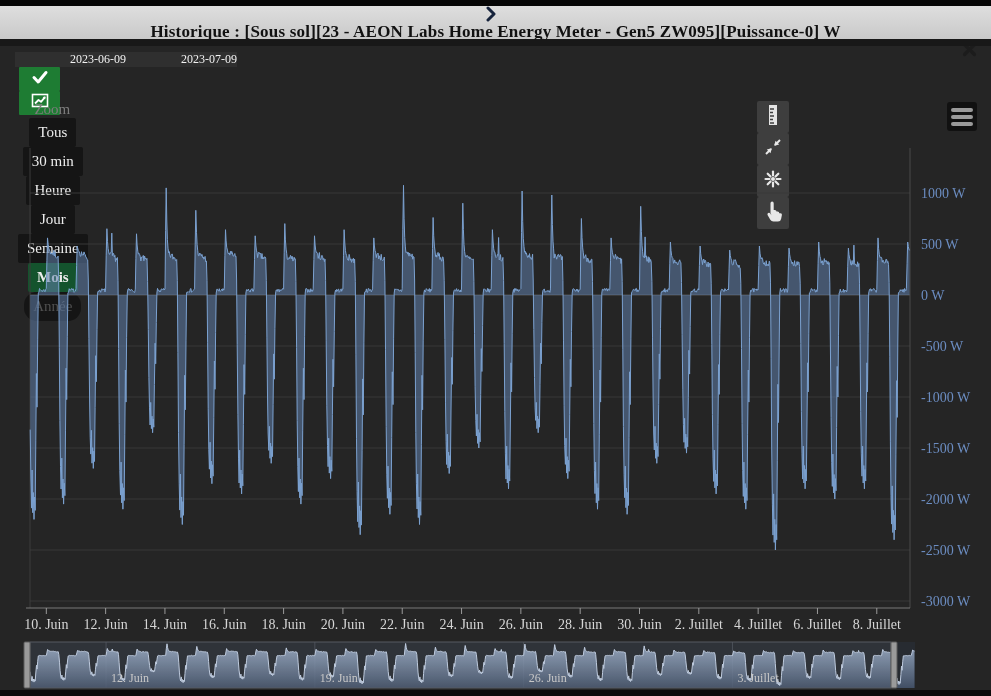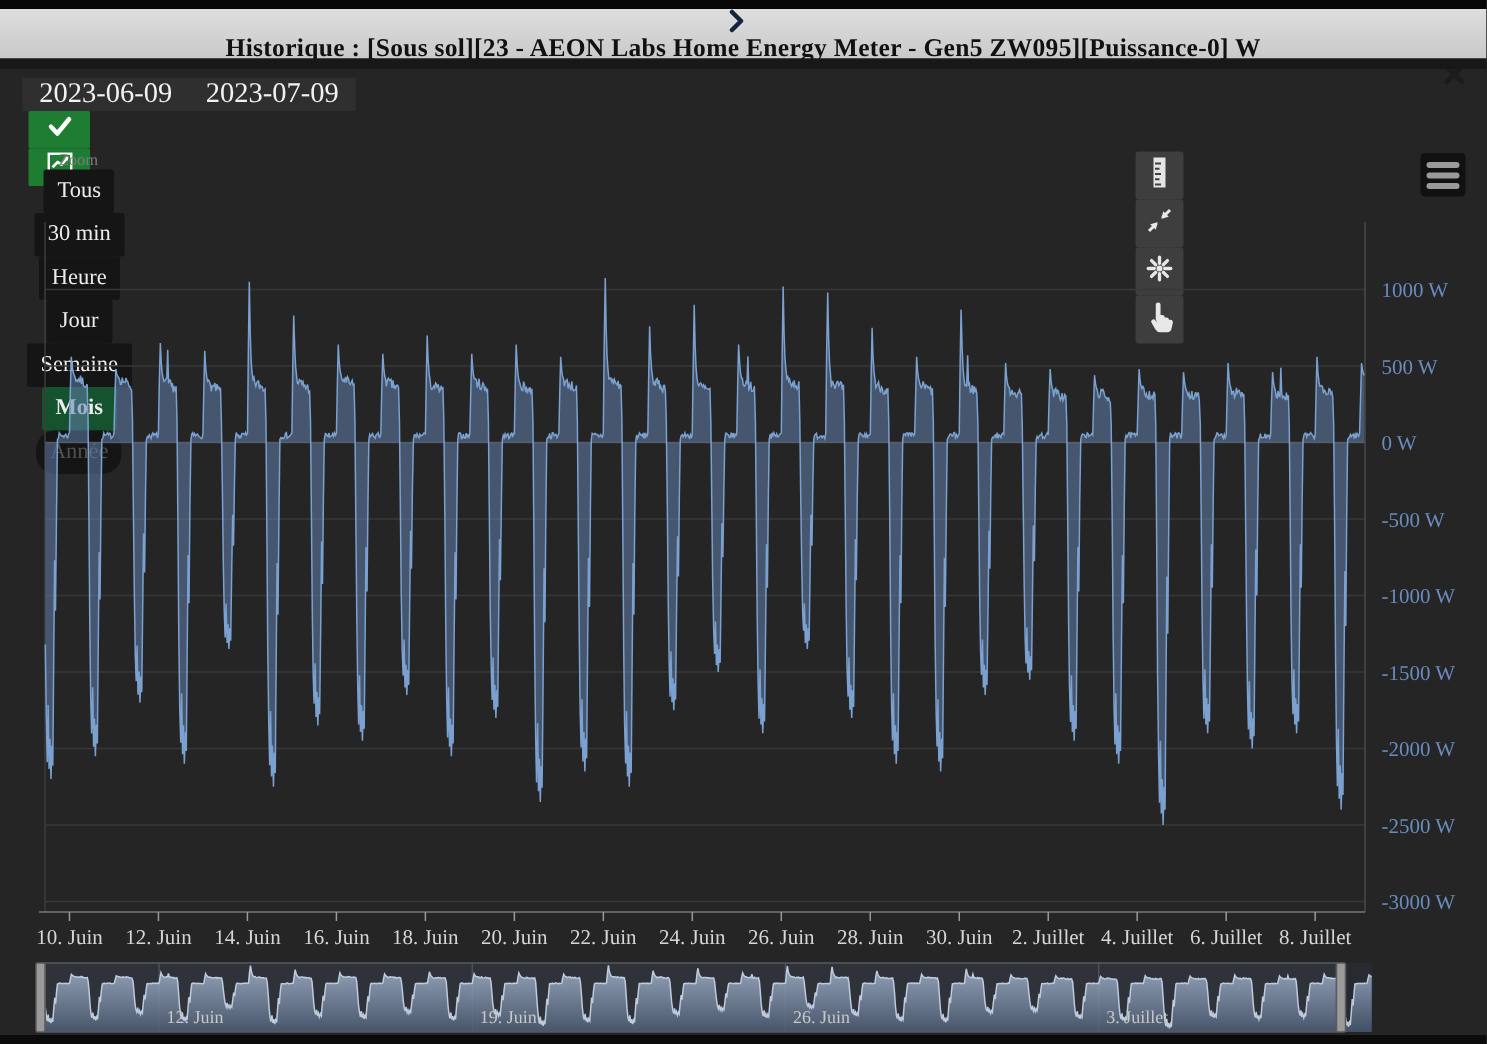--- a/index.html
+++ b/index.html
@@ -14,26 +14,26 @@
   .top-edge{left:0;top:0;width:991px;height:6px;background:#060606;}
   .hdr{left:0;top:6px;width:991px;height:33px;background:linear-gradient(#dedede,#c9c9c9);
        display:flex;align-items:center;padding:0 14px;box-sizing:border-box;color:#111;}
   .hdr .chev{display:flex;align-items:center;margin-right:10px;}
   .hdr .title{font-size:17px;font-weight:600;letter-spacing:.2px;white-space:nowrap;}
   .hdr .close{margin-left:auto;cursor:pointer;display:flex;align-items:center;}
   .hdr-strip{left:0;top:39px;width:991px;height:7px;background:#181818;}
   
   .date-row{left:15px;top:52px;height:42px;display:flex;align-items:stretch;}
   .date-box{background:#2f2f2f;display:flex;align-items:center;}
-  .date-input{width:111px;text-align:center;color:#f2f2f2;font-size:19px;cursor:text;}
+  .date-input{width:111px;text-align:right;color:#f2f2f2;font-size:12px;cursor:text;}
   .gbtn{width:41px;height:42px;margin-left:4px;background:#1e7c33;display:flex;
         align-items:center;justify-content:center;cursor:pointer;border-radius:1px;}
   
   .zoom-row{left:18px;top:101px;display:flex;align-items:center;}
-  .zoom-label{color:#7d7d7d;font-size:11px;margin-right:8px;text-align:center;}
+  .zoom-label{color:#7d7d7d;font-size:15px;margin-right:8px;text-align:center;}
   .zbtn{background:#151515;color:#ececec;font-size:15px;padding:6px 9px;margin-right:7px;
         border-radius:2px;cursor:pointer;white-space:nowrap;}
   .zbtn.sel{background:#14532d;font-weight:bold;}
   .zbtn.dis{color:#505050;cursor:default;border-radius:13px;}
   
   .tools{left:757px;top:101px;display:flex;}
   .tbtn{width:32px;height:32px;background:#3e3e3e;border-radius:2px;margin-right:6px;
         display:flex;align-items:center;justify-content:center;cursor:pointer;}
   .menu-btn{left:947px;top:102px;width:30px;height:29px;background:#111;border-radius:3px;
         display:flex;flex-direction:column;align-items:center;justify-content:center;cursor:pointer;}

